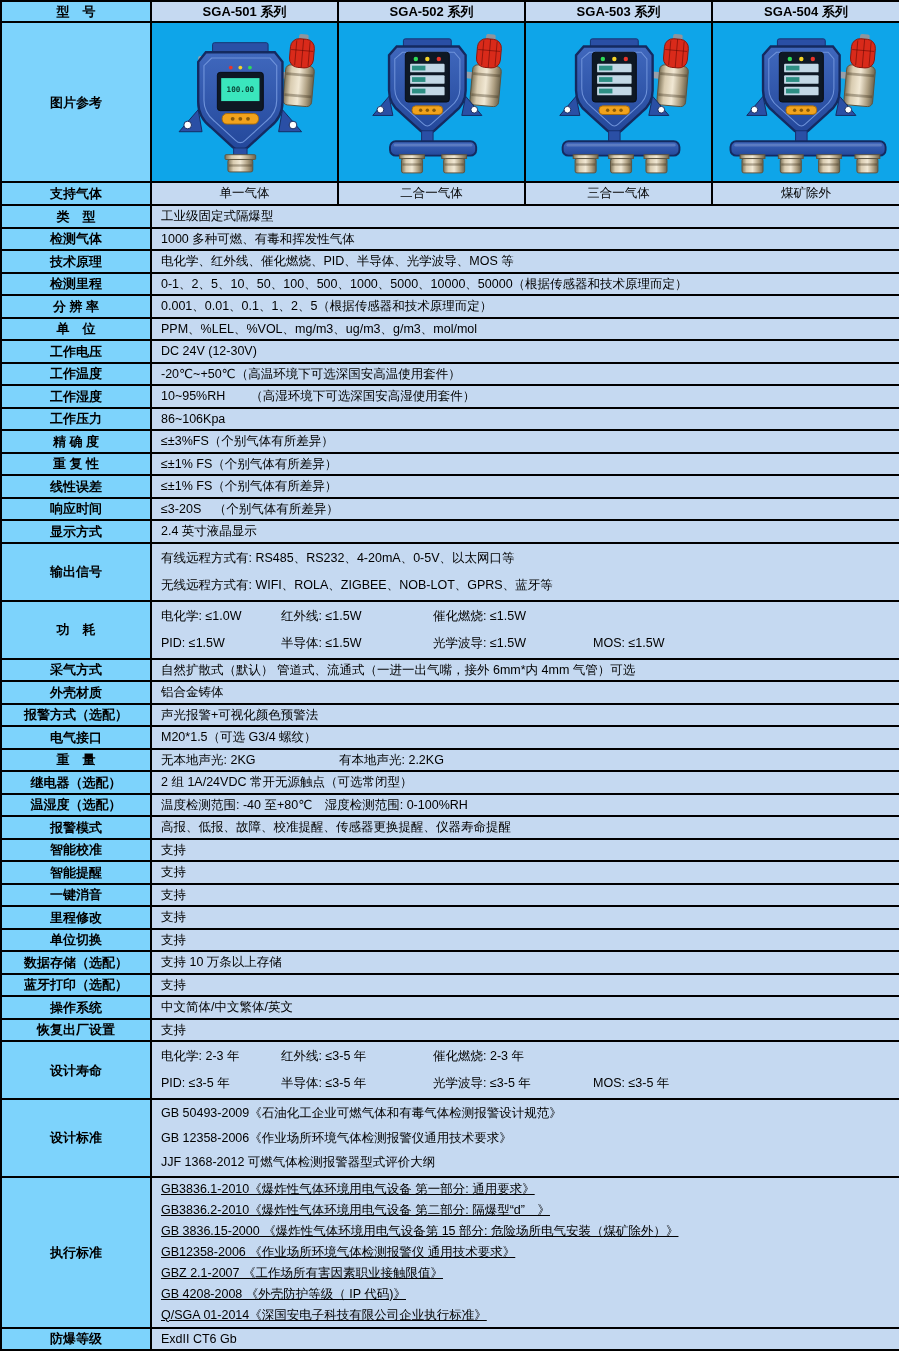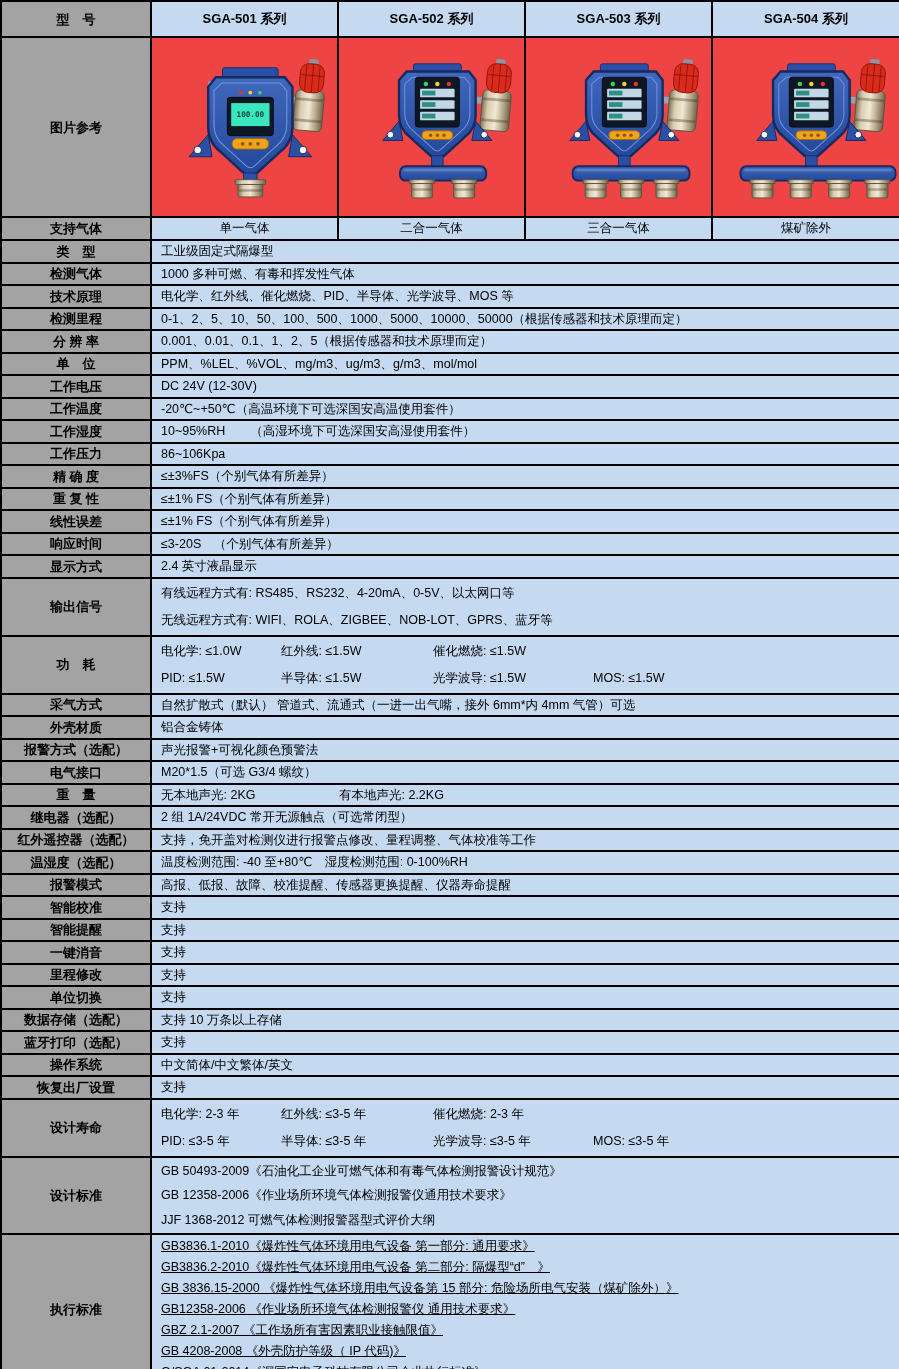--- a/index.html
+++ b/index.html
@@ -1,26 +1,26 @@
 <!DOCTYPE html>
 <html lang="zh"><head>
 <meta charset="utf-8">
 <title>SGA Spec Sheet</title>
 <style>
   html,body{margin:0;padding:0;background:#ffffff;}
   body{font-family:"Liberation Sans","DejaVu Sans",sans-serif;color:#000;}
   .sheet{width:899px;margin:0;}
   table{border-collapse:collapse;width:899px;table-layout:fixed;}
   th,td{border:2px solid #000;vertical-align:middle;overflow:hidden;}
-  th.lbl{background:#a3a3a3;font-weight:bold;font-size:13px;text-align:center;
+  th.lbl{background:#7dd3fc;font-weight:bold;font-size:13px;text-align:center;
          padding:1px 3px;line-height:17px;}
   td{background:#C5D9F1;font-size:12.5px;padding:1px 9px;}
-  td.hdr{font-weight:bold;text-align:center;font-size:13px;padding:8px 2px;}
+  td.hdr{font-weight:bold;text-align:center;font-size:13px;padding:0 2px;}
   td.gas{text-align:center;padding:2px 2px;font-size:12.5px;}
-  td.img-cell{background:#ef4444;height:146px;padding:16px;text-align:center;}
+  td.img-cell{background:#0ea5e9;height:146px;padding:6px;text-align:center;}
   td.val .line{line-height:18.5px;white-space:pre-wrap;}
   td.val.lh2 .line{line-height:27px;}
   td.val.lh3 .line{line-height:24.5px;}
   td.val.lh7 .line{line-height:21px;text-decoration:underline;}
   .cols .seg{display:inline-block;white-space:pre;}
   .cols2 .seg:nth-child(1){width:178px;}
   .cols4 .seg:nth-child(1){width:120px;}
   .cols4 .seg:nth-child(2){width:152px;}
   .cols4 .seg:nth-child(3){width:160px;}
   svg.detector{display:block;margin:2px auto 0 auto;}
@@ -414,26 +414,20 @@
             <div class="line cols cols2"><span class="seg">无本地声光: 2KG</span><span class="seg">有本地声光: 2.2KG</span></div>
           </td>
         </tr>
         <tr>
           <th class="lbl">继电器（选配）</th>
           <td class="val" colspan="4">
             <div class="line">2 组 1A/24VDC 常开无源触点（可选常闭型）</div>
           </td>
         </tr>
         <tr>
-          <th class="lbl">红外遥控器（选配）</th>
-          <td class="val" colspan="4">
-            <div class="line">支持，免开盖对检测仪进行报警点修改、量程调整、气体校准等工作</div>
-          </td>
-        </tr>
-        <tr>
           <th class="lbl">温湿度（选配）</th>
           <td class="val" colspan="4">
             <div class="line">温度检测范围: -40 至+80℃　湿度检测范围: 0-100%RH</div>
           </td>
         </tr>
         <tr>
           <th class="lbl">报警模式</th>
           <td class="val" colspan="4">
             <div class="line">高报、低报、故障、校准提醒、传感器更换提醒、仪器寿命提醒</div>
           </td>

